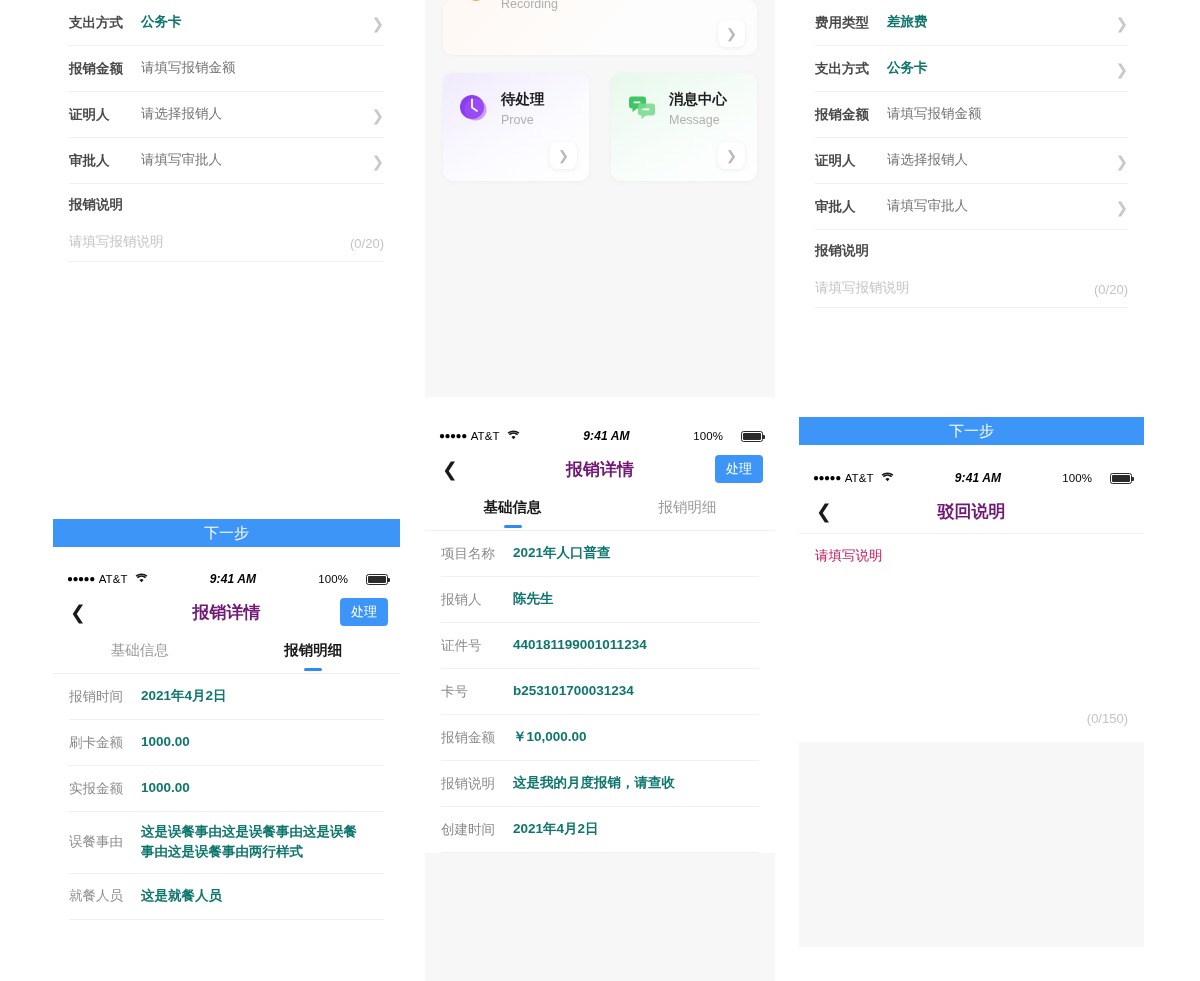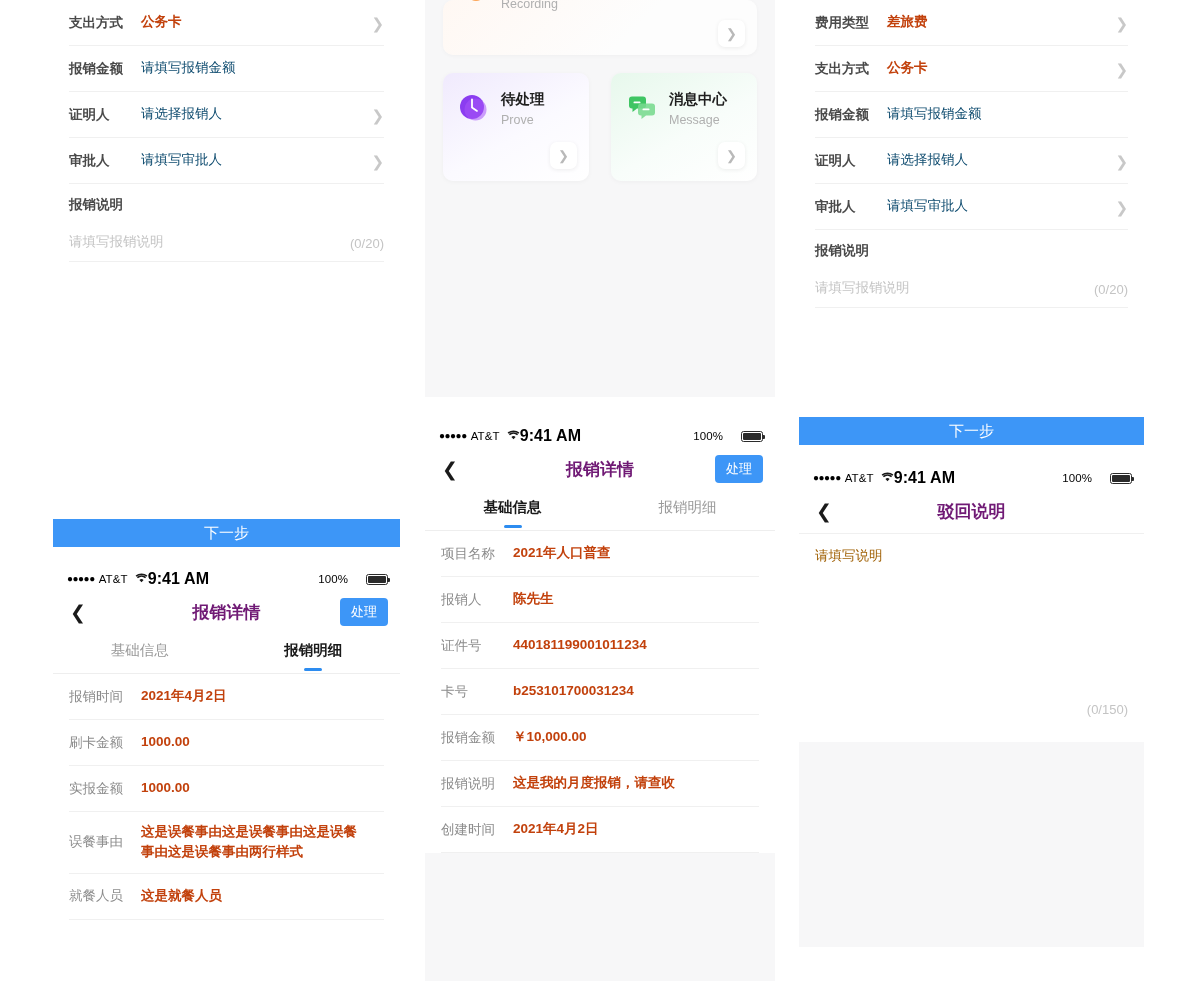--- a/index.html
+++ b/index.html
@@ -30,21 +30,21 @@
     display: flex; align-items: center;
     padding: 0 12px 0 14px;
     font-size: 11.5px; color: #000;
     background: #ffffff;
     letter-spacing: 0.1px;
   }
   .sb-left { display: flex; align-items: center; gap: 4px; flex: 0 0 auto; }
   .sb-dots { letter-spacing: -0.5px; font-size: 10px; line-height: 1; }
   .sb-carrier { font-size: 11.5px; font-weight: 400; }
   .sb-wifi { margin-left: 3px; display:inline-block; }
-  .sb-center { flex: 1; text-align: left; font-size: 16px; font-weight: 600; }
+  .sb-center { flex: 1; text-align: center; font-size: 12px; font-weight: 600; font-style: italic; }
   .sb-right { display: flex; align-items: center; gap: 18px; flex: 0 0 auto; font-size: 11.5px; }
   .batt {
     width: 22px; height: 11px; border: 1px solid #2b2b2b; border-radius: 2.5px;
     position: relative; display: inline-block; padding: 1px;
   }
   .batt::after {
     content: ""; position: absolute; right: -3px; top: 3.2px;
     width: 2px; height: 4px; background: #2b2b2b; border-radius: 0 1px 1px 0;
   }
   .batt i { display:block; height: 100%; width: 100%; background: #2b2b2b; border-radius: 1px; }
@@ -94,22 +94,22 @@
   .row {
     display: flex; align-items: center; min-height: 46px;
     border-bottom: 1px solid #f0f0f0; position: relative;
     padding: 10px 0;
   }
   .row:last-child { border-bottom: 1px solid #f0f0f0; }
   .row-label {
     width: 72px; flex: 0 0 72px; font-size: 13.5px; color: #8c8c8c;
   }
   .row-label.bold { color: #4a4a4a; font-weight: 700; }
-  .row-value { flex: 1; font-size: 13.5px; color: #c2410c; font-weight: 700; padding-right: 16px; line-height: 1.5; }
-  .row-value.ph { color: #0c4a6e; font-weight: 400; }
+  .row-value { flex: 1; font-size: 13.5px; color: #0f766e; font-weight: 700; padding-right: 16px; line-height: 1.5; }
+  .row-value.ph { color: #737373; font-weight: 400; }
   .chev {
     position: absolute; right: 0; top: 50%; transform: translateY(-50%);
     color: #c8c8c8; font-size: 15px; font-weight: 300; line-height: 1;
   }
 
   
   .ta-block { background: #fff; padding: 0 16px; }
   .ta-title { font-size: 13.5px; color: #4a4a4a; font-weight: 700; padding: 12px 0 2px; }
   .ta-body {
     display: flex; align-items: flex-end; justify-content: space-between;
@@ -466,22 +466,22 @@
         </div>
       </div>
 
       <div class="navbar">
         <div class="nav-back">❮</div>
         <div class="nav-title">驳回说明</div>
       </div>
 
       <div style="background:#fff;padding:0 16px;border-top:1px solid #f0f0f0;">
         <div style="height:208px;position:relative;">
-          <div style="font-size:13.5px;color:#a16207;padding-top:13px;">请填写说明</div>
-          <div style="position:absolute;right:0;bottom:25px;font-size:13px;color:#c4c4c4;">(0/150)</div>
+          <div style="font-size:13.5px;color:#be185d;padding-top:13px;">请填写说明</div>
+          <div style="position:absolute;right:0;bottom:16px;font-size:13px;color:#c4c4c4;">(0/150)</div>
         </div>
       </div>
 
       <div class="gap-grey" style="height:205px"></div>
     </div>
   </div>
 
 </div>
 
 </body></html>

